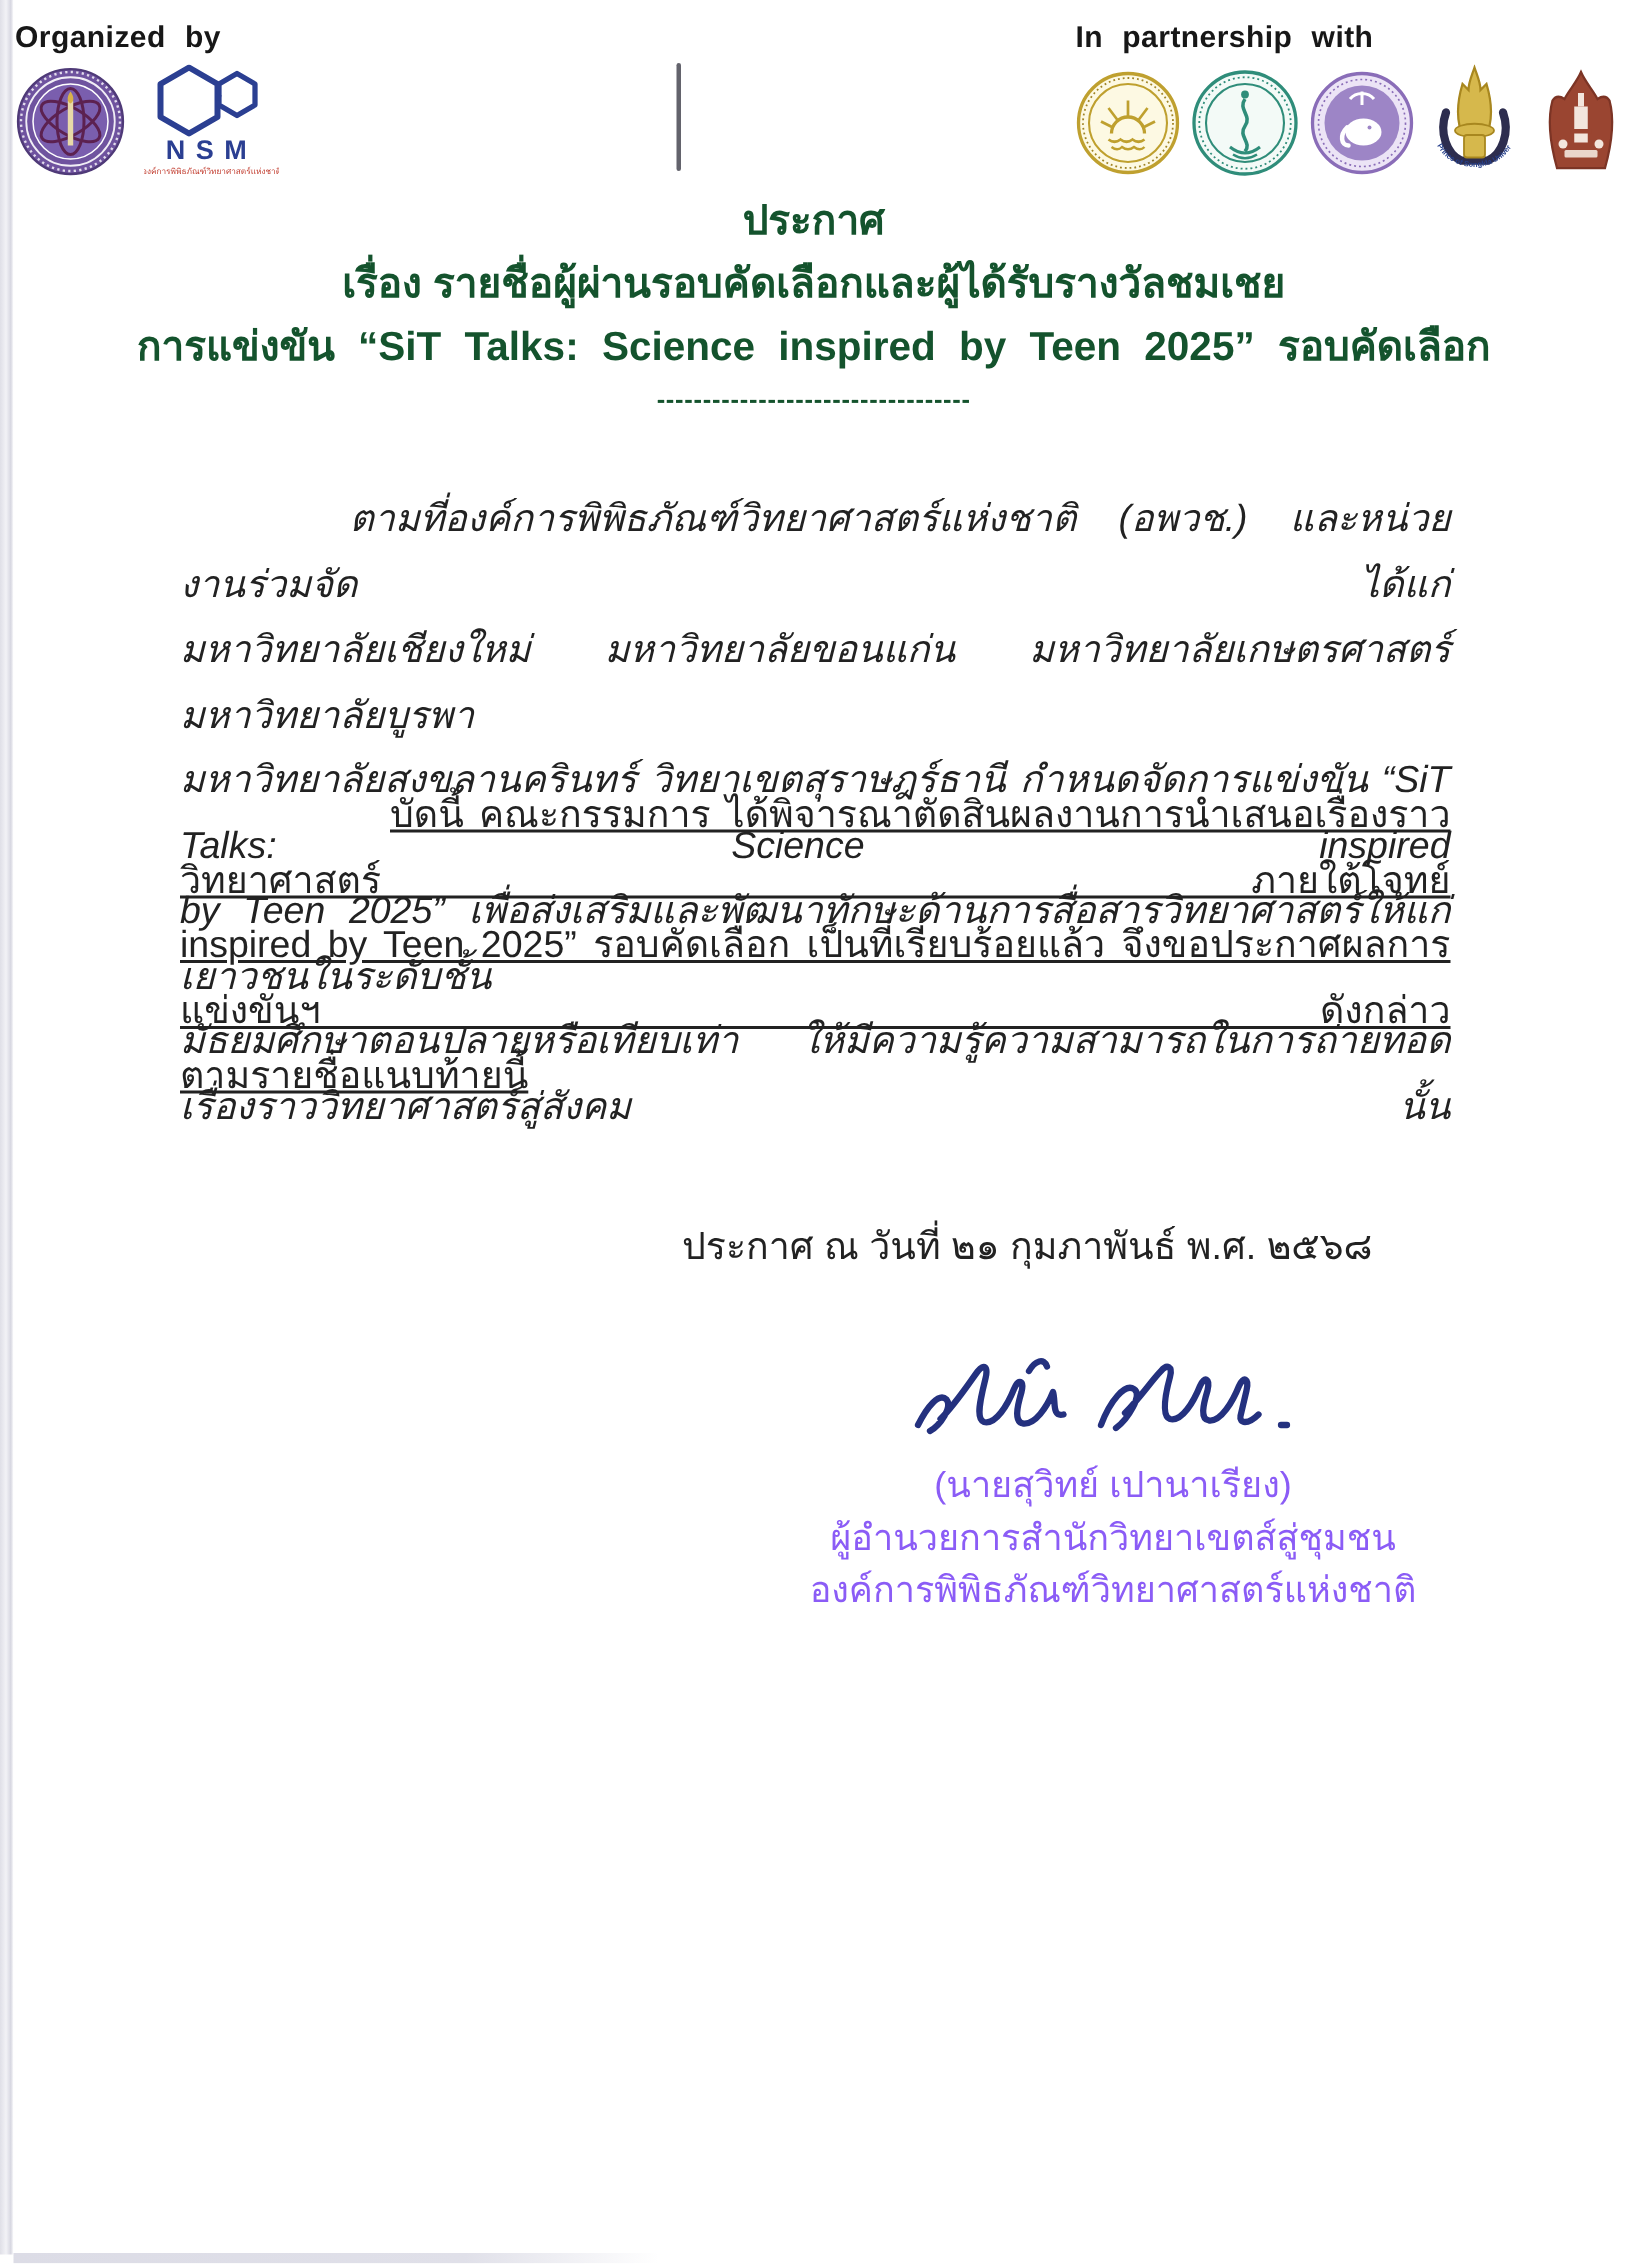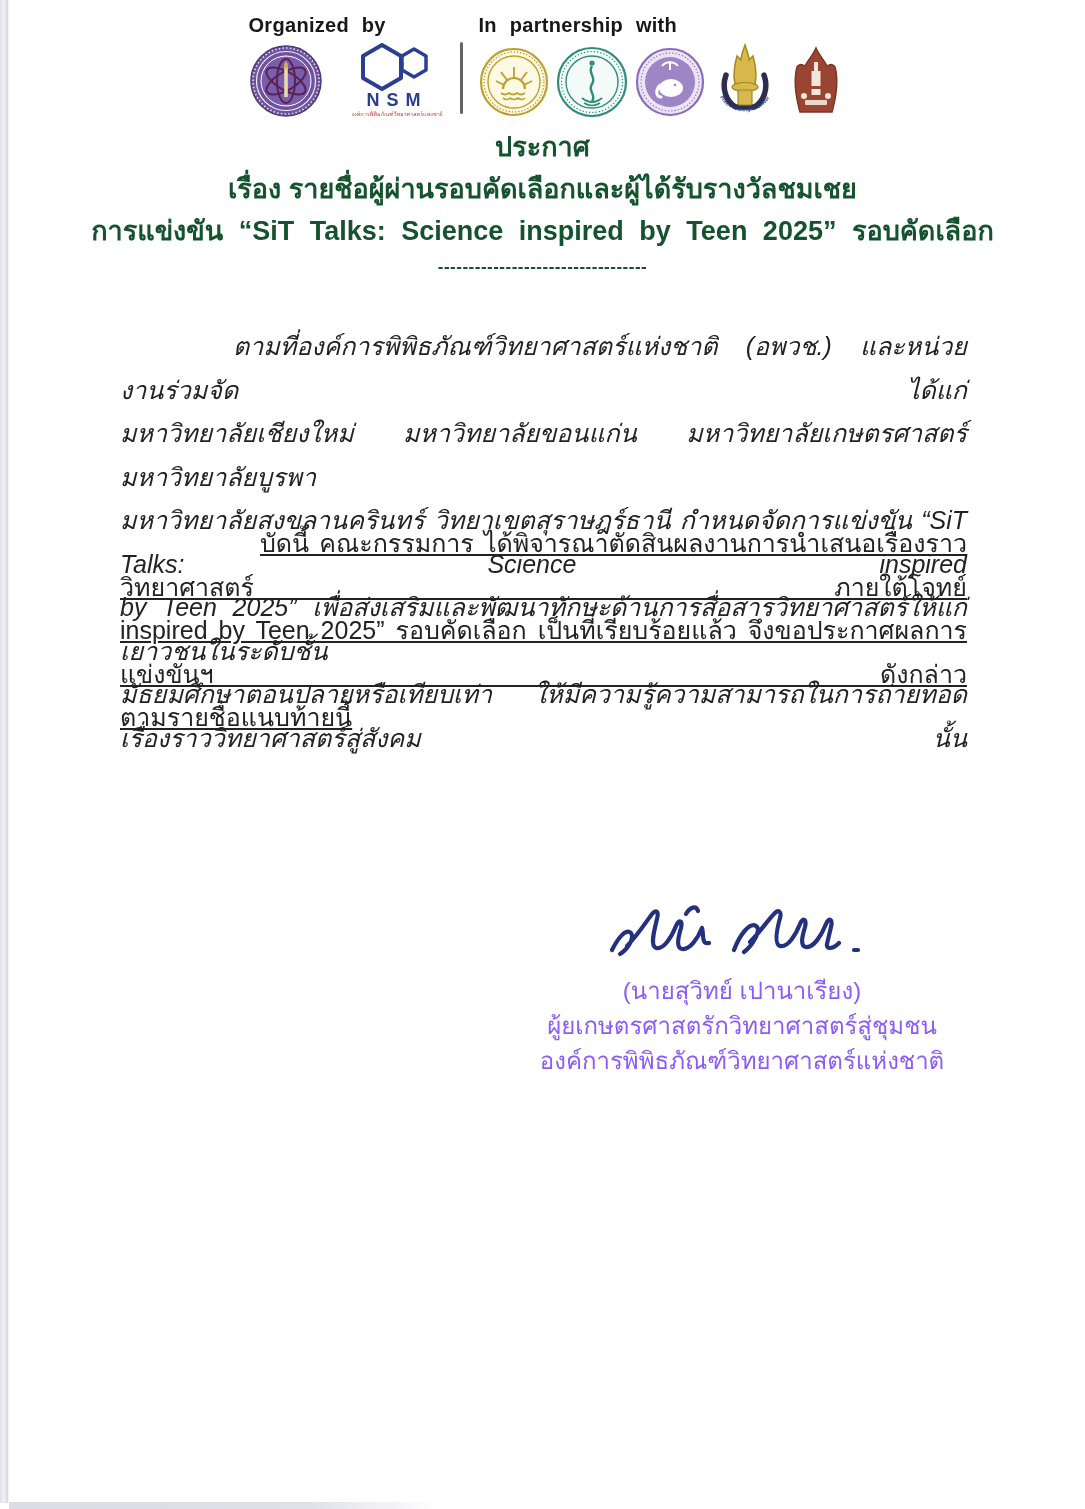--- a/index.html
+++ b/index.html
@@ -11,24 +11,24 @@
   
   .edge-left {
     position:absolute; left:0; top:0; width:9px; height:1503px;
     background:linear-gradient(90deg,#dfdfe7 0%,#f2f2f6 45%,#d7d7e1 80%,#fdfdfe 100%);
   }
   .edge-bottom {
     position:absolute; left:9px; top:1502px; width:430px; height:7px;
     background:linear-gradient(90deg,#dcdce6 0%,#e0e0e9 70%,rgba(255,255,255,0) 100%);
   }
   
-  .header { position:absolute; top:14px; left:0; right:0; display:flex; justify-content:center; align-items:flex-start; padding-left:10px; }
+  .header { position:absolute; top:14px; left:0; right:0; display:flex; justify-content:space-between; align-items:flex-start; padding-left:10px; }
   .group { display:flex; flex-direction:column; }
   .hdr-label { font-size:20px; font-weight:600; color:#171717; letter-spacing:.3px; word-spacing:7px; margin-bottom:6px; }
-  .logo-row { display:flex; align-items:center; gap:29px; }
+  .logo-row { display:flex; align-items:center; gap:12px; }
   .partner-row { gap:7px; }
   .hdr-divider { width:3px; height:72px; background:#63636c; border-radius:2px; margin:28px 16px 0 18px; }
   
   .title-block { position:absolute; top:126px; left:0; right:0; text-align:center; font-weight:bold; color:#14532d; }
   .t { font-size:27px; line-height:42px; }
   .t3 { word-spacing:8px; }
   .sep { font-size:17px; line-height:30px; letter-spacing:.5px; font-weight:bold; }
   
   .para { position:absolute; left:120px; right:118px; font-size:25px; color:#222; }
   .p1 { top:325px;font-style:italic; }
@@ -164,29 +164,30 @@
     <div class="line">by Teen 2025” เพื่อส่งเสริมและพัฒนาทักษะด้านการสื่อสารวิทยาศาสตร์ให้แก่เยาวชนในระดับชั้น</div>
     <div class="line">มัธยมศึกษาตอนปลายหรือเทียบเท่า ให้มีความรู้ความสามารถในการถ่ายทอดเรื่องราววิทยาศาสตร์สู่สังคม นั้น</div>
   </div>
 
   <div class="para p2">
     <div class="line">บัดนี้ คณะกรรมการ ได้พิจารณาตัดสินผลงานการนำเสนอเรื่องราววิทยาศาสตร์ ภายใต้โจทย์</div>
     <div class="line">inspired by Teen 2025” รอบคัดเลือก เป็นที่เรียบร้อยแล้ว จึงขอประกาศผลการแข่งขันฯ ดังกล่าว</div>
     <div class="line endline">ตามรายชื่อแนบท้ายนี้</div>
   </div>
 
+  <div class="date-line">ประกาศ ณ วันที่ ๒๑ กุมภาพันธ์ พ.ศ. ๒๕๖๘</div>
 
   <svg class="signature-svg" width="285" height="80" viewBox="0 0 285 80">
     <g fill="none" stroke="#24317f" stroke-width="4.2" stroke-linecap="round" stroke-linejoin="round">
       <path d="M14 58 C20 46 28 36 33 41 C37 46 29 58 22 62 M29 54 C39 44 48 30 54 22 C58 17 61 19 59 27 C56 39 52 54 58 56 C66 58 74 44 78 34 C81 27 85 28 83 36 C80 46 78 56 84 57 C92 58 100 46 104 36 C106 42 103 53 111 51"></path>
       <path d="M88 22 C92 15 98 13 100 19"></path>
       <path d="M136 58 C142 42 152 30 158 34 C164 38 154 54 146 60 M152 50 C162 40 170 28 176 22 C180 17 184 19 182 26 C179 37 176 52 182 54 C190 56 198 42 202 32 C205 25 209 27 207 35 C204 45 202 54 208 55 C216 56 224 42 228 32 C231 25 235 27 233 35 L229 52 C228 57 234 58 241 51"></path>
       <path d="M256 58 L260 58"></path>
     </g>
   </svg>
 
   <div class="sig-block">
     <div>(นายสุวิทย์ เปานาเรียง)</div>
-    <div>ผู้ยเกษตรศาสตรักวิทยาศาสตร์สู่ชุมชน</div>
+    <div>ผู้อำนวยการสำนักวิทยาเขตส์สู่ชุมชน</div>
     <div>องค์การพิพิธภัณฑ์วิทยาศาสตร์แห่งชาติ</div>
   </div>
 
 </div>
 
 </body></html>

